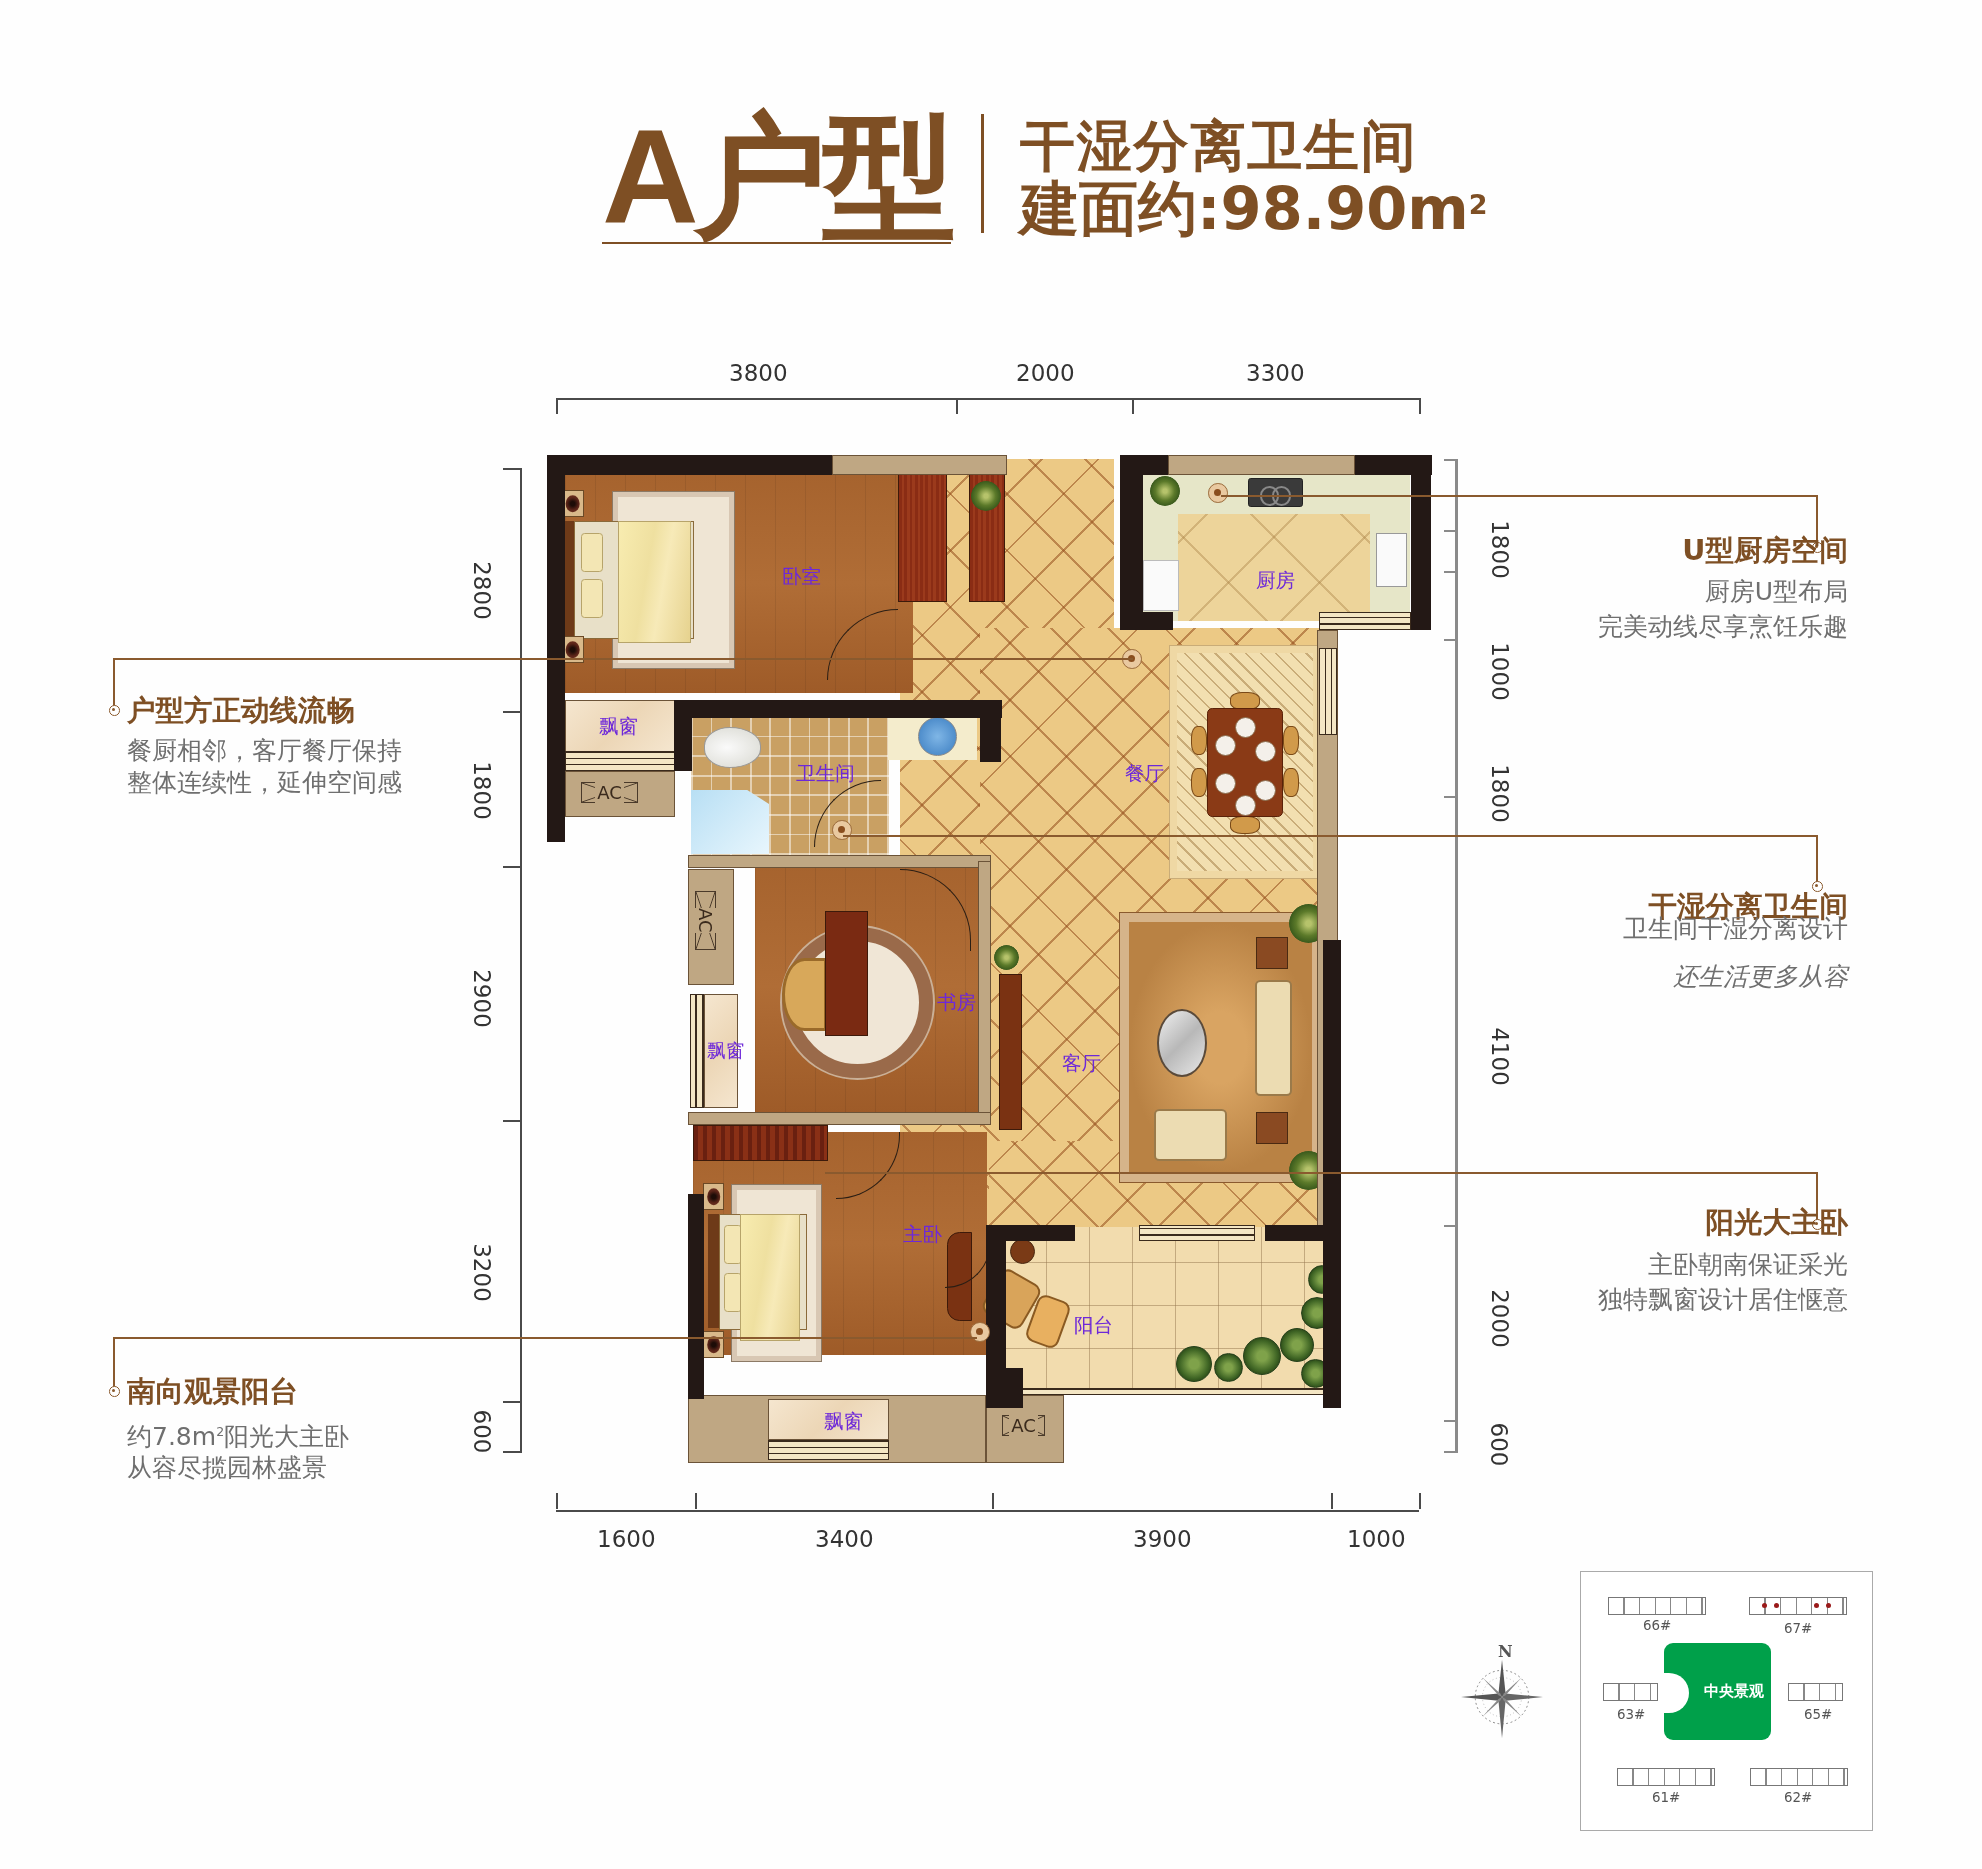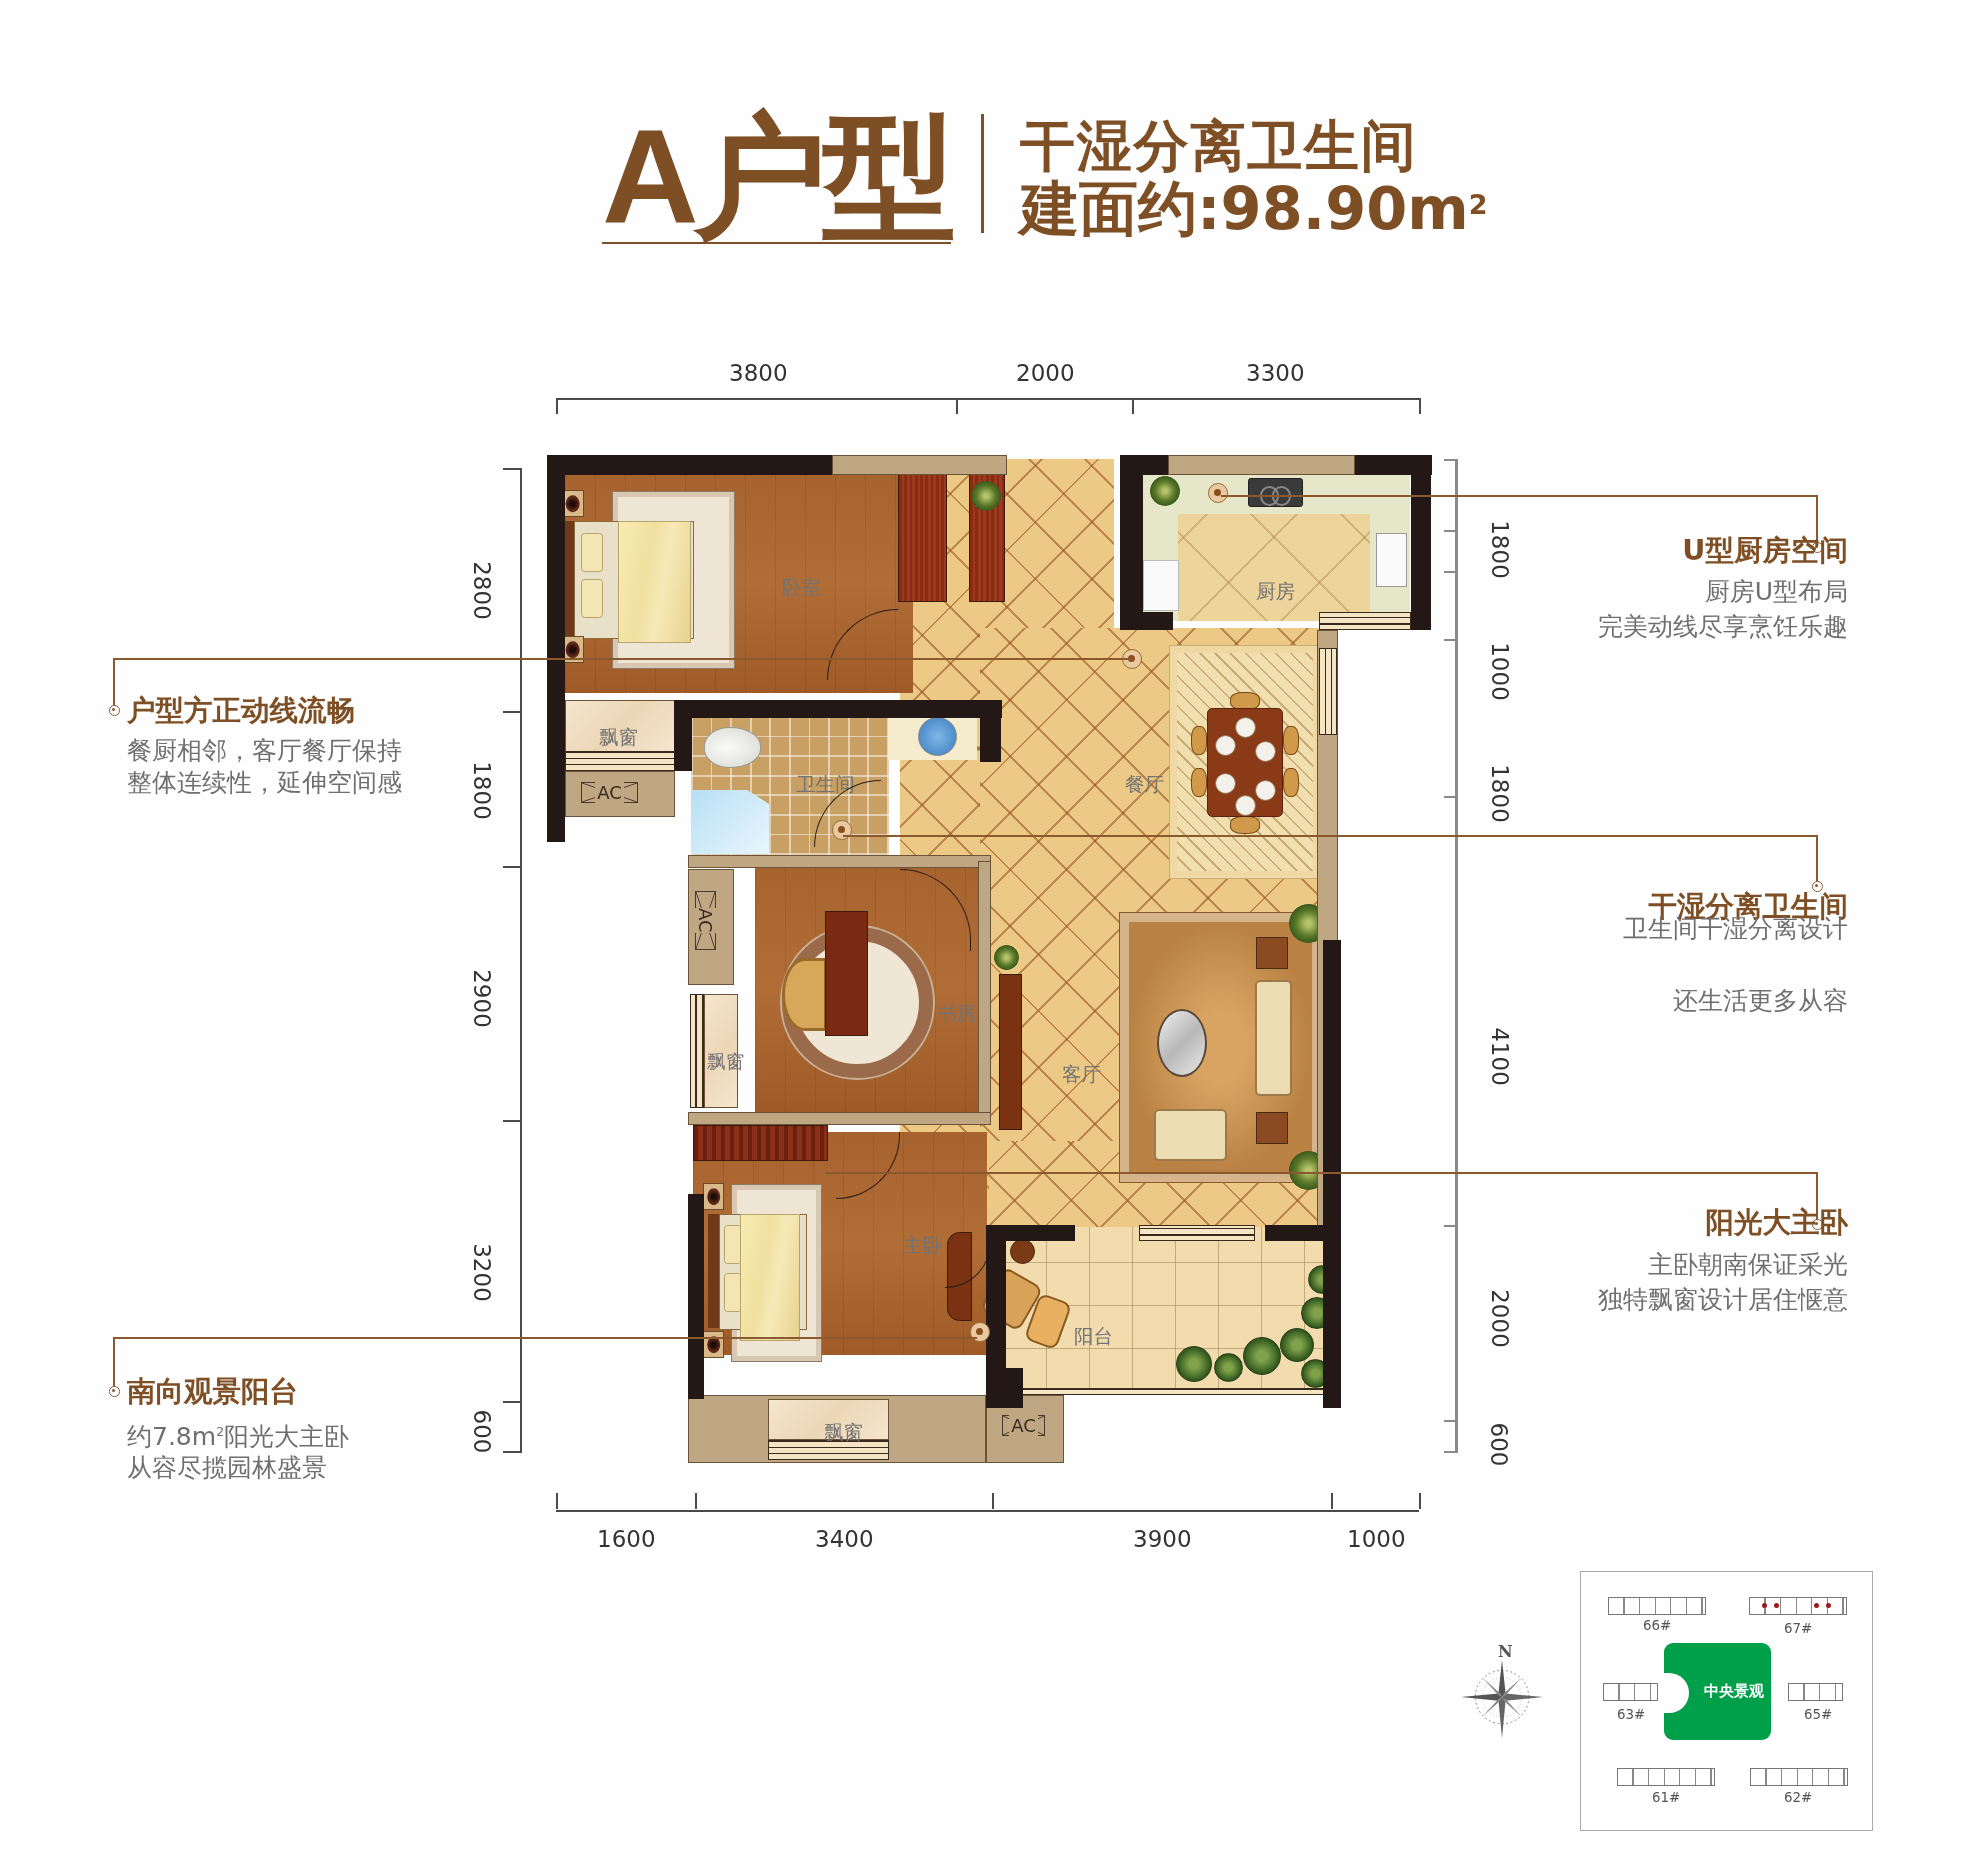--- a/index.html
+++ b/index.html
@@ -37,21 +37,21 @@
   .kitchen-tile { position:absolute; background-color:#edd49a; background-image:repeating-linear-gradient(45deg, transparent 0 62px, rgba(170,130,70,0.4) 62px 64px), repeating-linear-gradient(-45deg, transparent 0 62px, rgba(170,130,70,0.4) 62px 64px); }
   .counter { position:absolute; background:#e6e6c8; }
   .balcony-tile { position:absolute; background-color:#f2dcae; background-image:repeating-linear-gradient(0deg, rgba(150,120,80,0.5) 0 0.9px, transparent 0.9px 43px), repeating-linear-gradient(90deg, rgba(150,120,80,0.5) 0 0.9px, transparent 0.9px 43px); }
   .marble { position:absolute; background:linear-gradient(135deg,#f5e6cf,#ecd6b6 50%,#f5e6cf); border:0.9px solid #6b5338; box-sizing:border-box; }
   .window-strip { position:absolute; background-image:repeating-linear-gradient(0deg,#f4e6c4 0 4.5px,#3a2a1c 4.5px 6.2px); border:0.9px solid #3a2a1c; box-sizing:border-box; }
   .window-strip.v { background-image:repeating-linear-gradient(90deg,#f4e6c4 0 4.5px,#3a2a1c 4.5px 6.2px); }
   .ac-box { position:absolute; border:0.9px solid #4a3a2a; box-sizing:border-box; display:flex; align-items:center; justify-content:center; font-size:18px; color:#3a2a1c; background:
       linear-gradient(to top right, transparent calc(50% - 0.9px), #4a3a2a, transparent calc(50% + 0.9px)),
       linear-gradient(to bottom right, transparent calc(50% - 0.9px), #4a3a2a, transparent calc(50% + 0.9px)); }
   .ac-box span { background:#bfa783; padding:0 2.7px; }
-  .room-label { position:absolute; color:#737373; font-size:19.6px; line-height:23px; white-space:nowrap;margin-top:11px; }
+  .room-label { position:absolute; color:#6d28d9; font-size:19.6px; line-height:23px; white-space:nowrap; }
   .door-arc { position:absolute; border:1.8px solid #2a1e14; box-sizing:border-box; }
   .bed { position:absolute; }
   .rug { position:absolute; border:5.3px solid #d8c7b3; box-sizing:border-box; background:#efe5d4; outline:1.8px solid #8c7a66; }
   .duvet { position:absolute; background:linear-gradient(100deg,#f8ecb0,#efe0a0 40%,#f7eab8 60%,#e6d28e); border:0.9px solid #b7a46a; }
   .pillow { position:absolute; background:#f3e6b4; border:0.9px solid #b7a46a; border-radius:3.6px; }
   .headboard { position:absolute; background:#6e3a18; }
   .nightstand { position:absolute; background:#d9b98a; border:0.9px solid #6b4a26; box-sizing:border-box; }
   .nightstand::after { content:""; position:absolute; left:50%; top:50%; width:70%; height:70%; transform:translate(-50%,-50%); border-radius:50%; background:radial-gradient(circle,#1d0c07 20%,#5a2418 55%,#7a3a28); }
   .wardrobe { position:absolute; background:repeating-linear-gradient(90deg,#8a2c14 0 2.7px,#9b3a1c 2.7px 5.3px); border:1.8px solid #3d1a0a; box-sizing:border-box; }
   .plant { position:absolute; border-radius:50%; background:radial-gradient(circle,#b6c36b 10%,#5c7a2a 45%,#3a5a1c 70%,transparent 72%); }
@@ -348,21 +348,21 @@
 </div>
 
 <div>
   <div class="ann-title ann-right" style="right:135px;top:533px;">U型厨房空间</div>
   <div class="ann-desc ann-right" style="right:135px;top:575px;">厨房U型布局</div>
   <div class="ann-desc ann-right" style="right:135px;top:610px;">完美动线尽享烹饪乐趣</div>
 </div>
 <div>
   <div class="ann-title ann-right" style="right:135px;top:841px;margin-top:48px;">干湿分离卫生间</div>
   <div class="ann-desc ann-right" style="right:135px;top:912px;">卫生间干湿分离设计</div>
-  <div class="ann-desc ann-right" style="right:135px;top:984px;">还生活更多从容</div>
+  <div class="ann-desc ann-right" style="right:135px;top:960px;font-style:italic;">还生活更多从容</div>
 </div>
 <div>
   <div class="ann-title ann-right" style="right:135px;top:1205px;">阳光大主卧</div>
   <div class="ann-desc ann-right" style="right:135px;top:1248px;">主卧朝南保证采光</div>
   <div class="ann-desc ann-right" style="right:135px;top:1283px;">独特飘窗设计居住惬意</div>
 </div>
 
 <div style="position:absolute;left:1461px;top:1640px;width:107px;height:116px;">
   <div style="position:absolute;left:37px;top:1.8px;font-family:'DejaVu Serif','Liberation Serif',serif;font-weight:bold;font-size:16px;color:#555;">N</div>
   <svg width="107" height="116" viewBox="0 0 120 130" style="position:absolute;left:0;top:0;">

